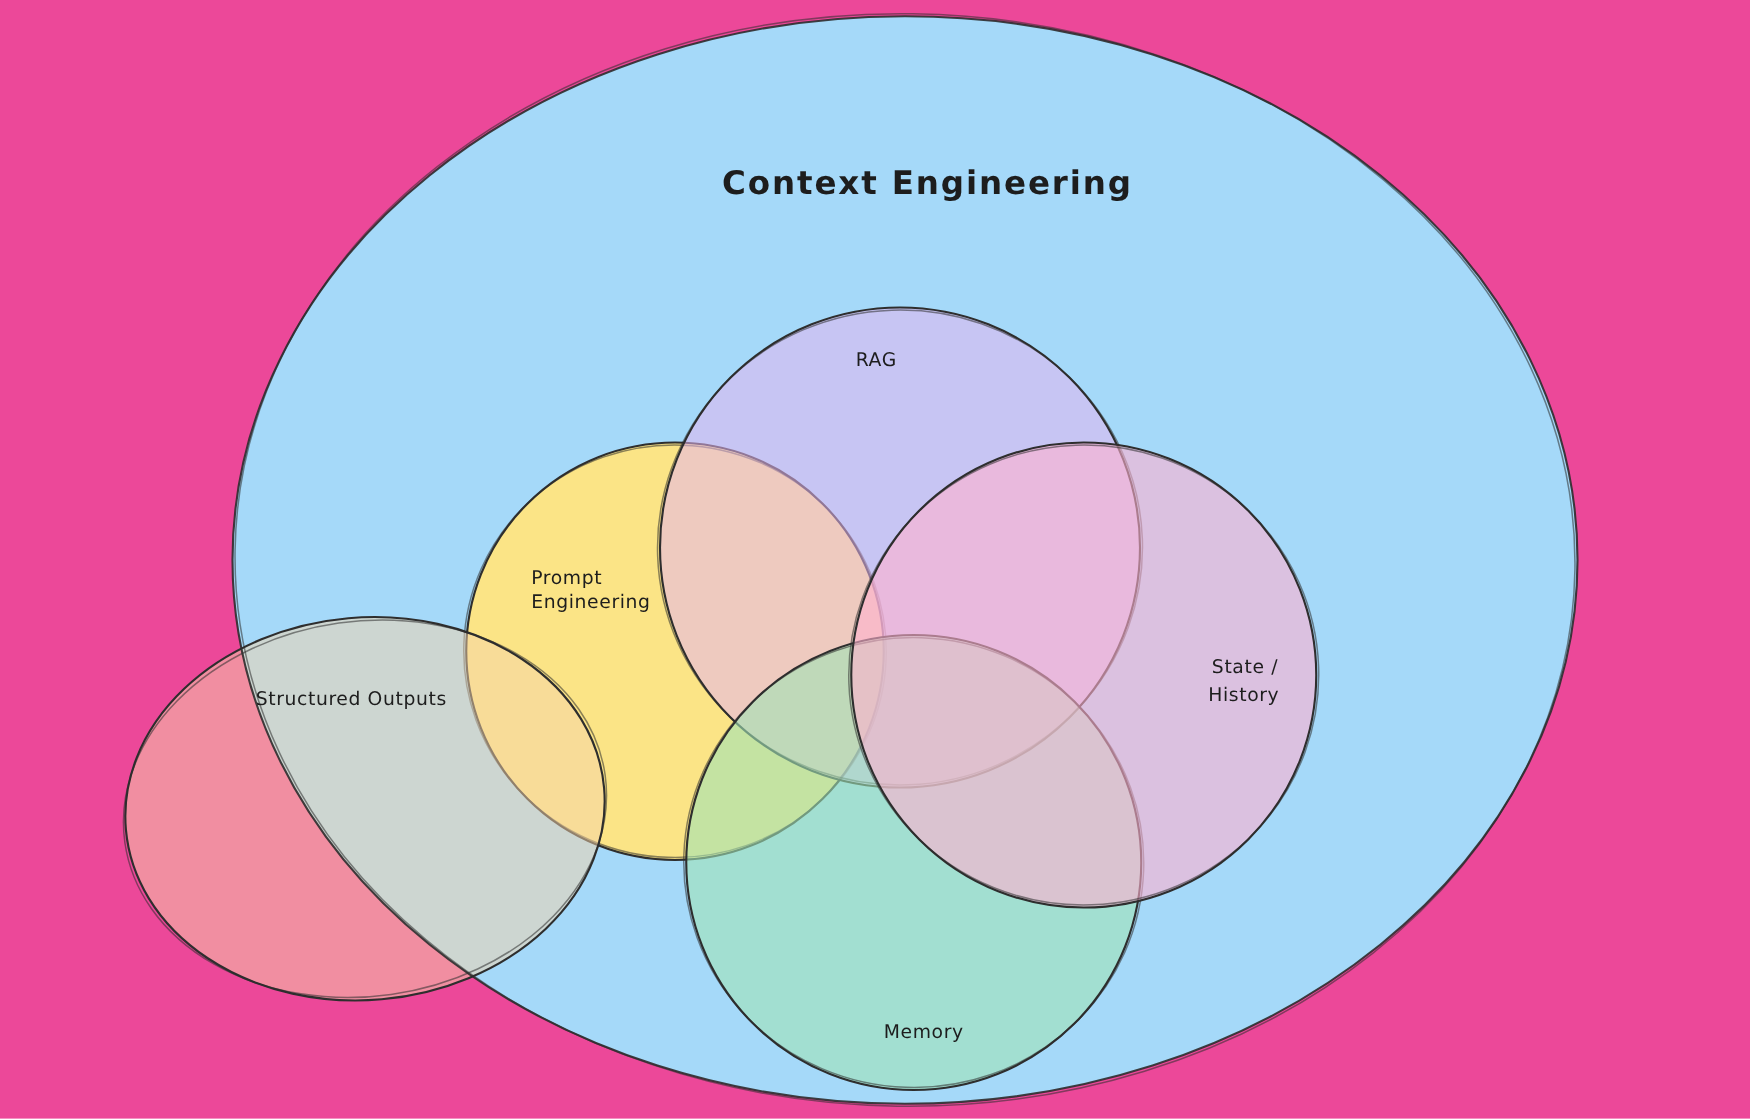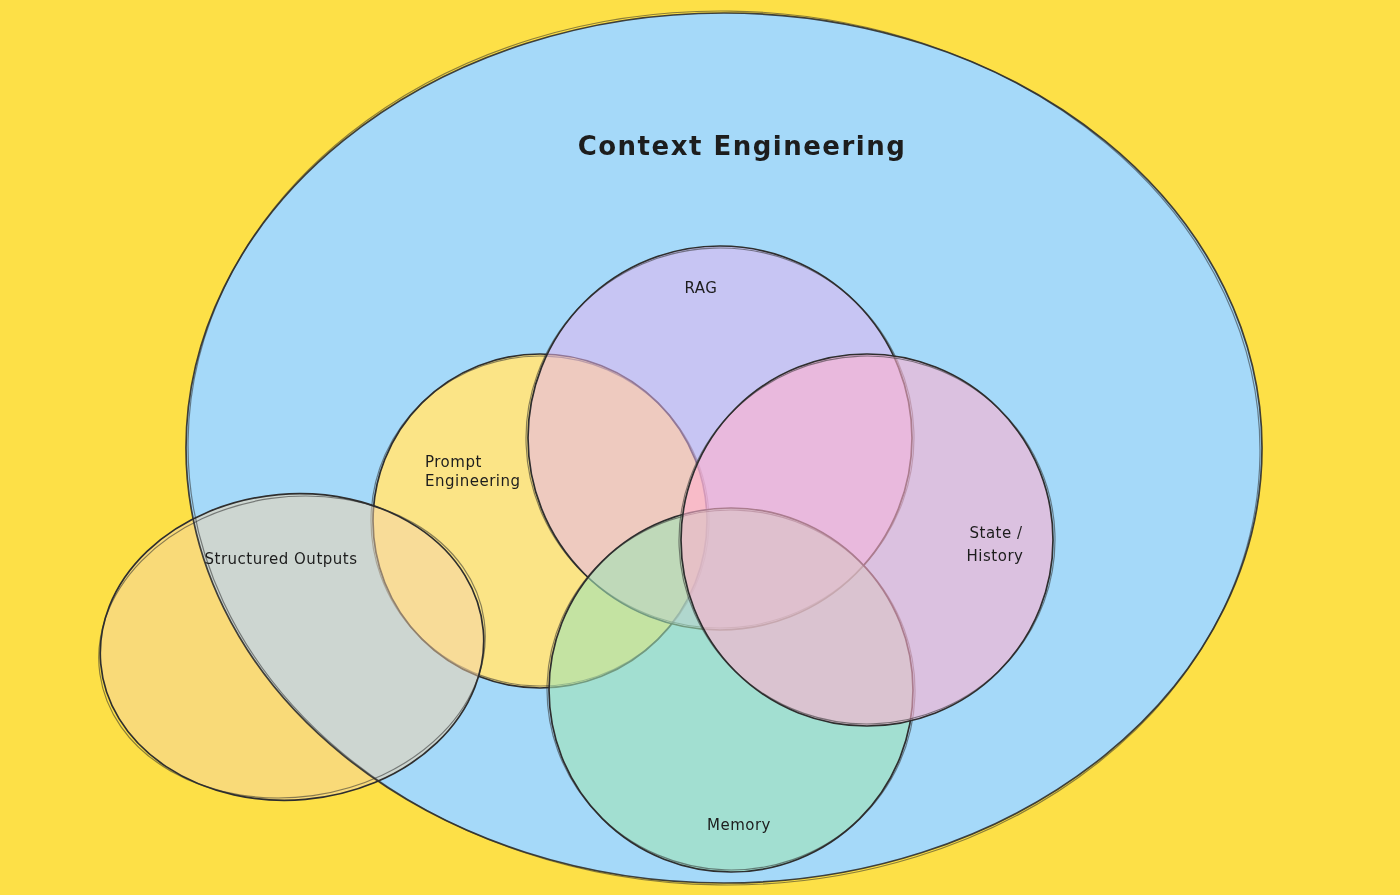--- a/index.html
+++ b/index.html
@@ -7,21 +7,21 @@
     padding: 0;
     background: #ffffff;
     width: 1400px;
     height: 895px;
     overflow: hidden;
   }
   .stage {
     position: relative;
     width: 1400px;
     height: 895px;
-    background: #fde047;
+    background: #ec4899;
   }
   svg { display: block; }
   text {
     font-family: "DejaVu Sans", "Liberation Sans", sans-serif;
     fill: #1d1d1d;
     user-select: none;
   }
   .title-text {
     font-size: 26px;
     font-weight: 600;

